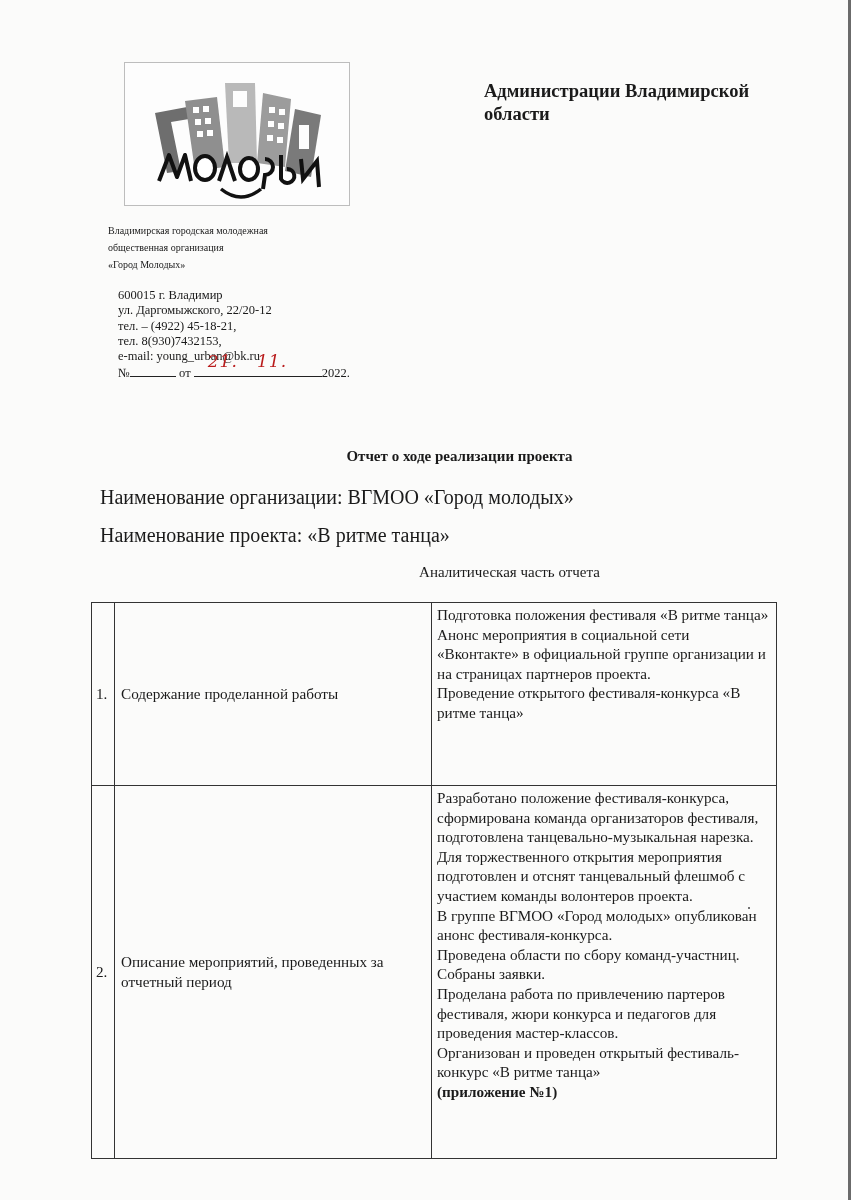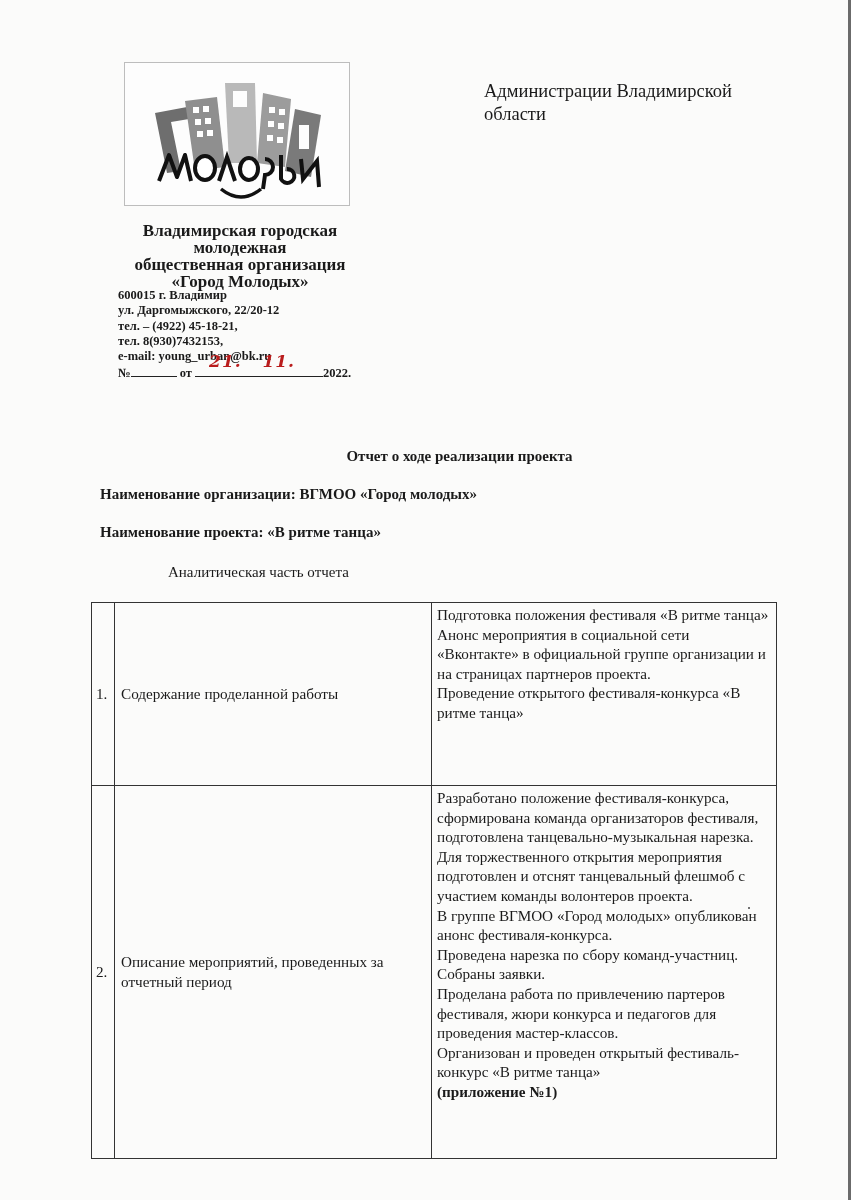--- a/index.html
+++ b/index.html
@@ -7,46 +7,46 @@
     width: 851px; height: 1200px; background: #fbfbfa; position: relative; overflow: hidden;
     font-family: "Liberation Serif", "DejaVu Serif", serif; color: #1a1a1a;
   }
   .page-edge { position: absolute; top: 0; right: 0; width: 3px; height: 1200px; background: #6b6b6b; }
   .logo-box {
     position: absolute; left: 124px; top: 62px; width: 224px; height: 142px;
     border: 1px solid #bdbdbd; background: #fdfdfd;
   }
   .logo-box svg { width: 100%; height: 100%; display: block; }
   .org-name {
-    position: absolute; left: 108px; top: 222px; width: 264px; text-align: center;
-    font-weight: bold; font-size: 17px; line-height: 17px;
+    position: absolute; left: 108px; top: 222px; width: 264px; text-align: left;
+    font-weight: normal; font-size: 10px; line-height: 17px;
   }
   .contacts {
-    position: absolute; left: 118px; top: 288px; font-weight: bold; font-size: 12.5px; line-height: 15.3px;
+    position: absolute; left: 118px; top: 288px; font-weight: normal; font-size: 12.5px; line-height: 15.3px;
   }
   .contacts .line { white-space: nowrap; }
   .date-line { position: relative; }
   .blank-no { display: inline-block; width: 46px; border-bottom: 1px solid #222; height: 10px; }
   .blank-date { display: inline-block; width: 128px; border-bottom: 1px solid #222; height: 12px; position: relative; vertical-align: baseline; }
   .handwritten {
     position: absolute; left: 14px; top: -10px; color: #b91c1c; font-style: italic;
     font-family: "DejaVu Serif", serif; font-size: 17px; letter-spacing: 1px; white-space: pre;
   }
   .recipient {
     position: absolute; left: 484px; top: 80px; width: 320px;
-    font-weight: normal; font-size: 18.5px; line-height: 23px;
+    font-weight: bold; font-size: 18.5px; line-height: 23px;
   }
   .report-title {
     position: absolute; left: 0; top: 448px; width: 727px; padding-left: 192px; box-sizing: border-box; text-align: center;
     font-weight: bold; font-size: 15px;
   }
-  .field { position: absolute; left: 100px; font-size: 15px; font-weight: bold; }
+  .field { position: absolute; left: 100px; font-size: 20px; }
   .field.org { top: 486px; }
   .field.proj { top: 524px; }
-  .section-title { position: absolute; left: 0; top: 564px; width: 851px; padding-left: 168px; box-sizing: border-box; font-size: 15px; }
+  .section-title { position: absolute; left: 0; top: 564px; width: 851px; padding-left: 168px; box-sizing: border-box; text-align: center; font-size: 15px; }
 
   table.report {
     position: absolute; left: 91px; top: 602px; width: 686px; border-collapse: collapse;
     font-size: 15.2px; line-height: 19.6px;
   }
   table.report td { border: 1.5px solid #333; vertical-align: middle; padding: 12px 6px; }
   table.report td.num { width: 14px; text-align: left; padding: 0 4px; }
   table.report td.label { width: 304px; }
   table.report td.content { vertical-align: top; padding: 2px 5px 0 5px; }
   table.report tr.row1 td { height: 158px; }
@@ -137,21 +137,21 @@
       <div>Проведение открытого фестиваля-конкурса «В ритме танца»</div>
     </td>
   </tr>
   <tr class="row2">
     <td class="num">2.</td>
     <td class="label">Описание мероприятий, проведенных за отчетный период</td>
     <td class="content">
       <div>Разработано положение фестиваля-конкурса, сформирована команда организаторов фестиваля, подготовлена танцевально-музыкальная нарезка.</div>
       <div>Для торжественного открытия мероприятия подготовлен и отснят танцевальный флешмоб с участием команды волонтеров проекта.</div>
       <div>В группе ВГМОО «Город молодых» опубликован анонс фестиваля-конкурса.</div>
-      <div>Проведена нарезка по сбору команд-участниц. Собраны заявки.</div>
+      <div>Проведена области по сбору команд-участниц. Собраны заявки.</div>
       <div>Проделана работа по привлечению партеров фестиваля, жюри конкурса и педагогов для проведения мастер-классов.</div>
       <div>Организован и проведен открытый фестиваль-конкурс «В ритме танца»</div>
       <div class="bold">(приложение №1)</div>
     </td>
   </tr>
 </tbody>
   </table>
 
 <div class="speck" style="left:748px; top:907px;"></div>
 

